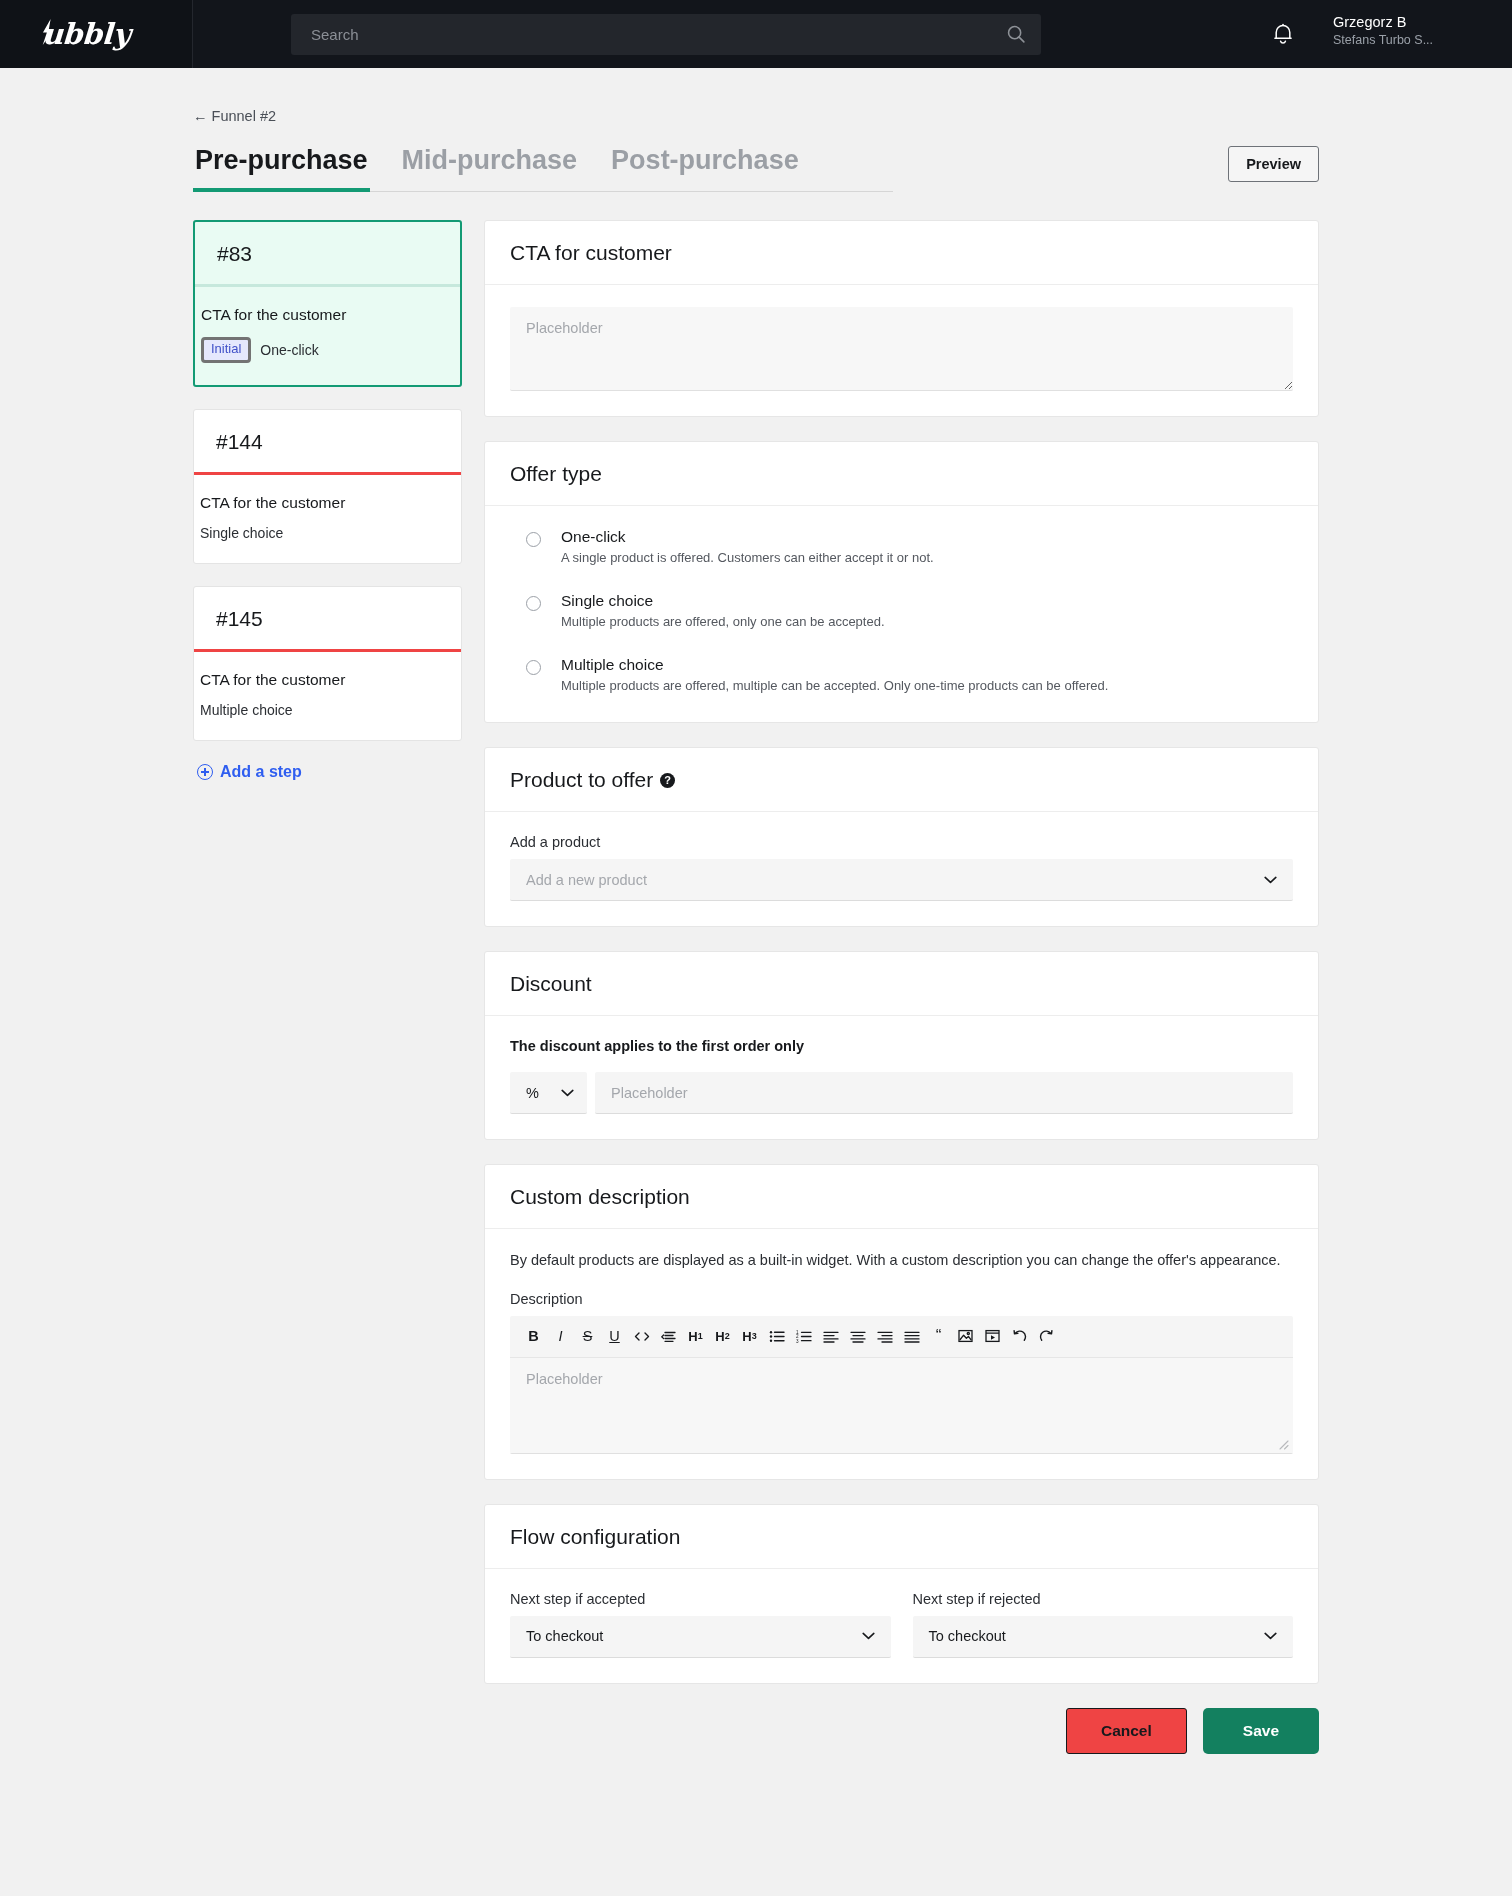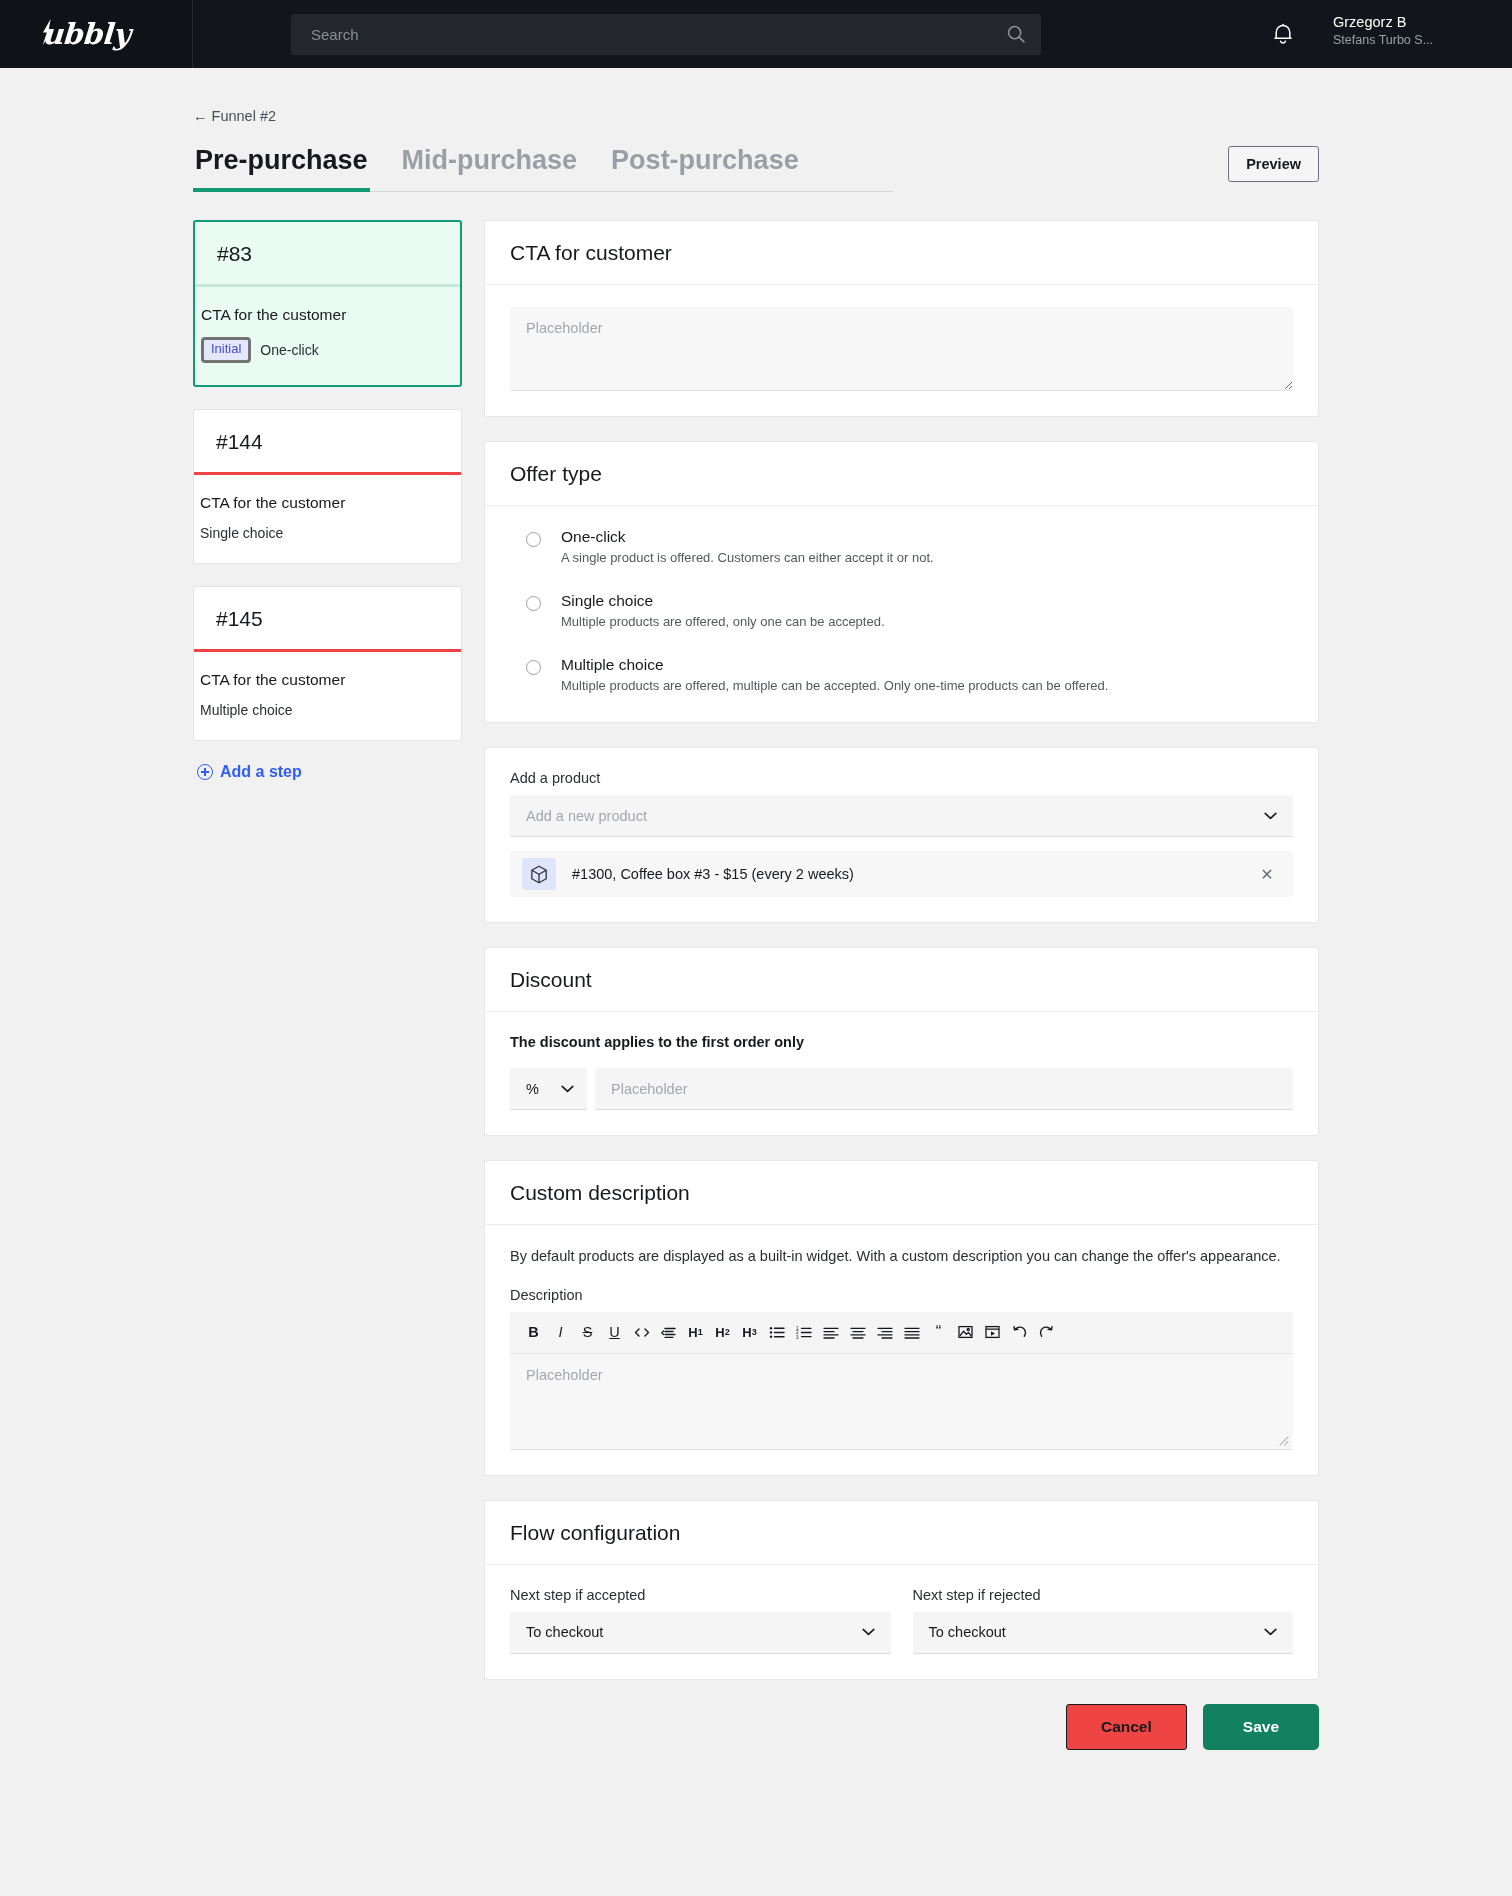--- a/index.html
+++ b/index.html
@@ -543,40 +543,33 @@
             <div>
               <div class="radio-label">Multiple choice</div>
               <div class="radio-desc">Multiple products are offered, multiple can be accepted. Only one-time products can be offered.</div>
             </div>
           </div>
 
         </div>
       </div>
 
       <div class="panel">
+        <div class="panel-head">
+          <span>Product to offer</span>
+          <span class="help-icon">?</span>
+        </div>
         <div class="panel-body">
           <div class="field-label">Add a product</div>
           <div class="select-box">
             <span class="select-placeholder">Add a new product</span>
             <svg class="chev" viewBox="0 0 14 9" fill="none" stroke="#17191c" stroke-width="1.8">
               <polyline points="1,1.6 7,7.2 13,1.6" stroke-linecap="round" stroke-linejoin="round"></polyline>
             </svg>
           </div>
 
-          <div class="product-row">
-            <span class="product-icon-box">
-              <svg width="18" height="19" viewBox="0 0 18 19" fill="none" stroke="#2d3340" stroke-width="1.3" stroke-linejoin="round">
-                <path d="M9 1.2 16.2 5.2v8.6L9 17.8 1.8 13.8V5.2z"></path>
-                <path d="M1.8 5.2 9 9.3l7.2-4.1"></path>
-                <path d="M9 9.3v8.5"></path>
-              </svg>
-            </span>
-            <span class="product-text">#1300, Coffee box #3 - $15 (every 2 weeks)</span>
-            <span class="product-remove">✕</span>
-          </div>
         </div>
       </div>
 
       <div class="panel">
         <div class="panel-head">Discount</div>
         <div class="panel-body">
           <div class="bold-note">The discount applies to the first order only</div>
           <div class="discount-row">
             <div class="discount-unit">
               <span>%</span>

